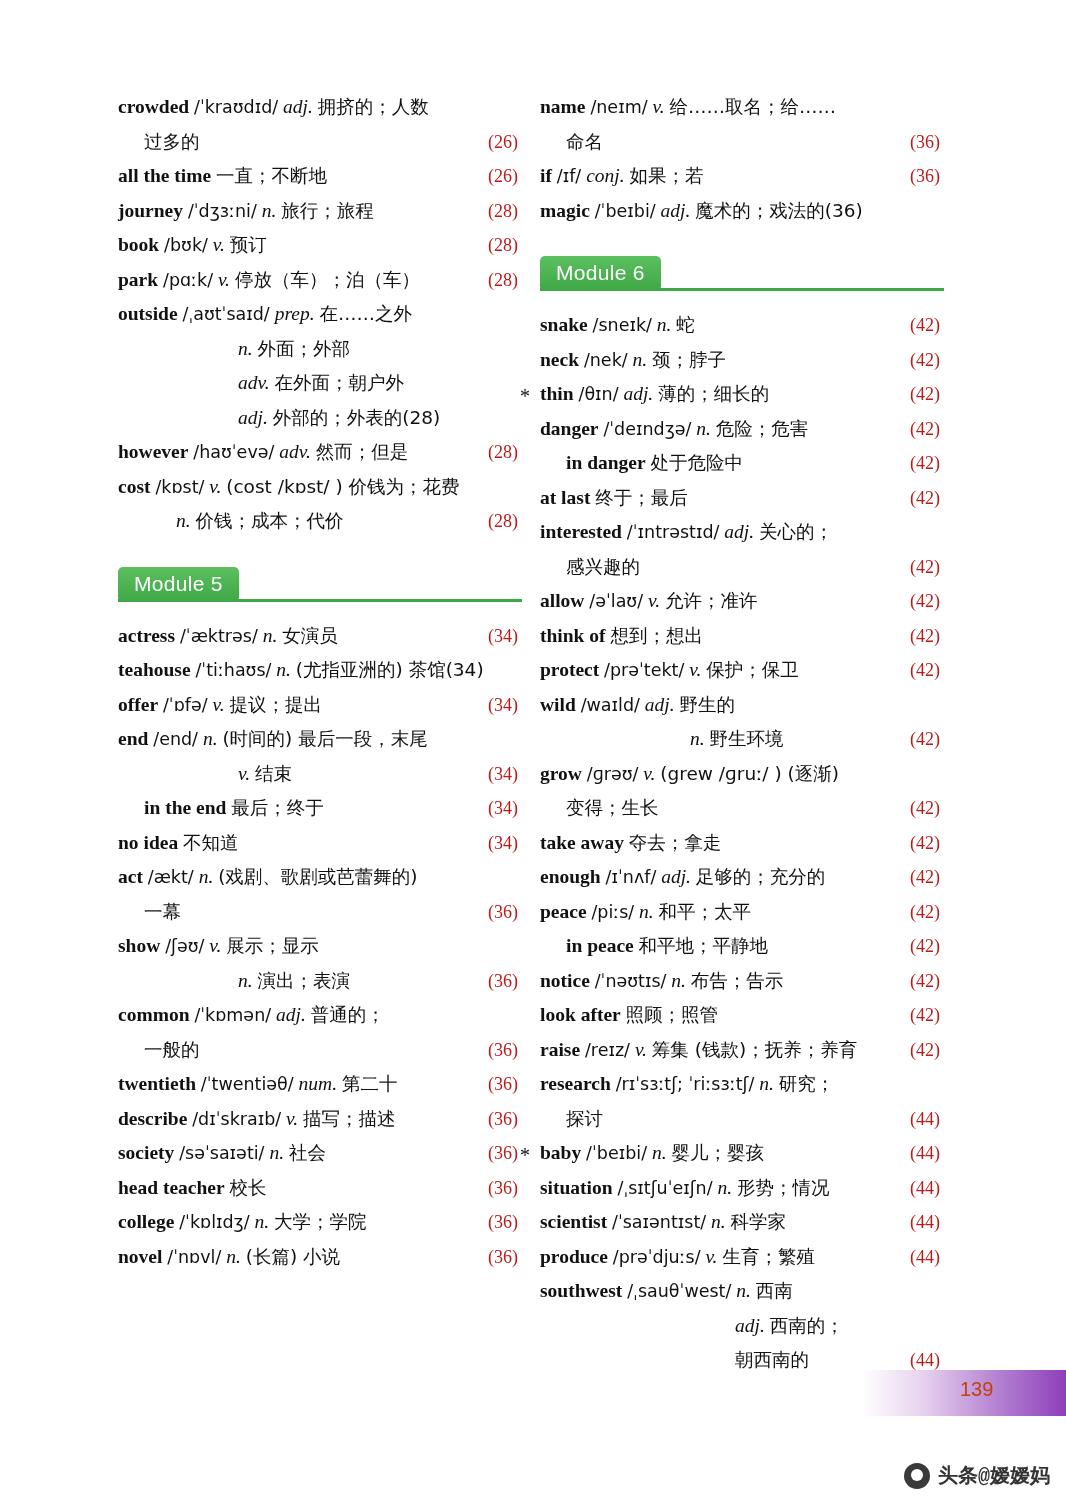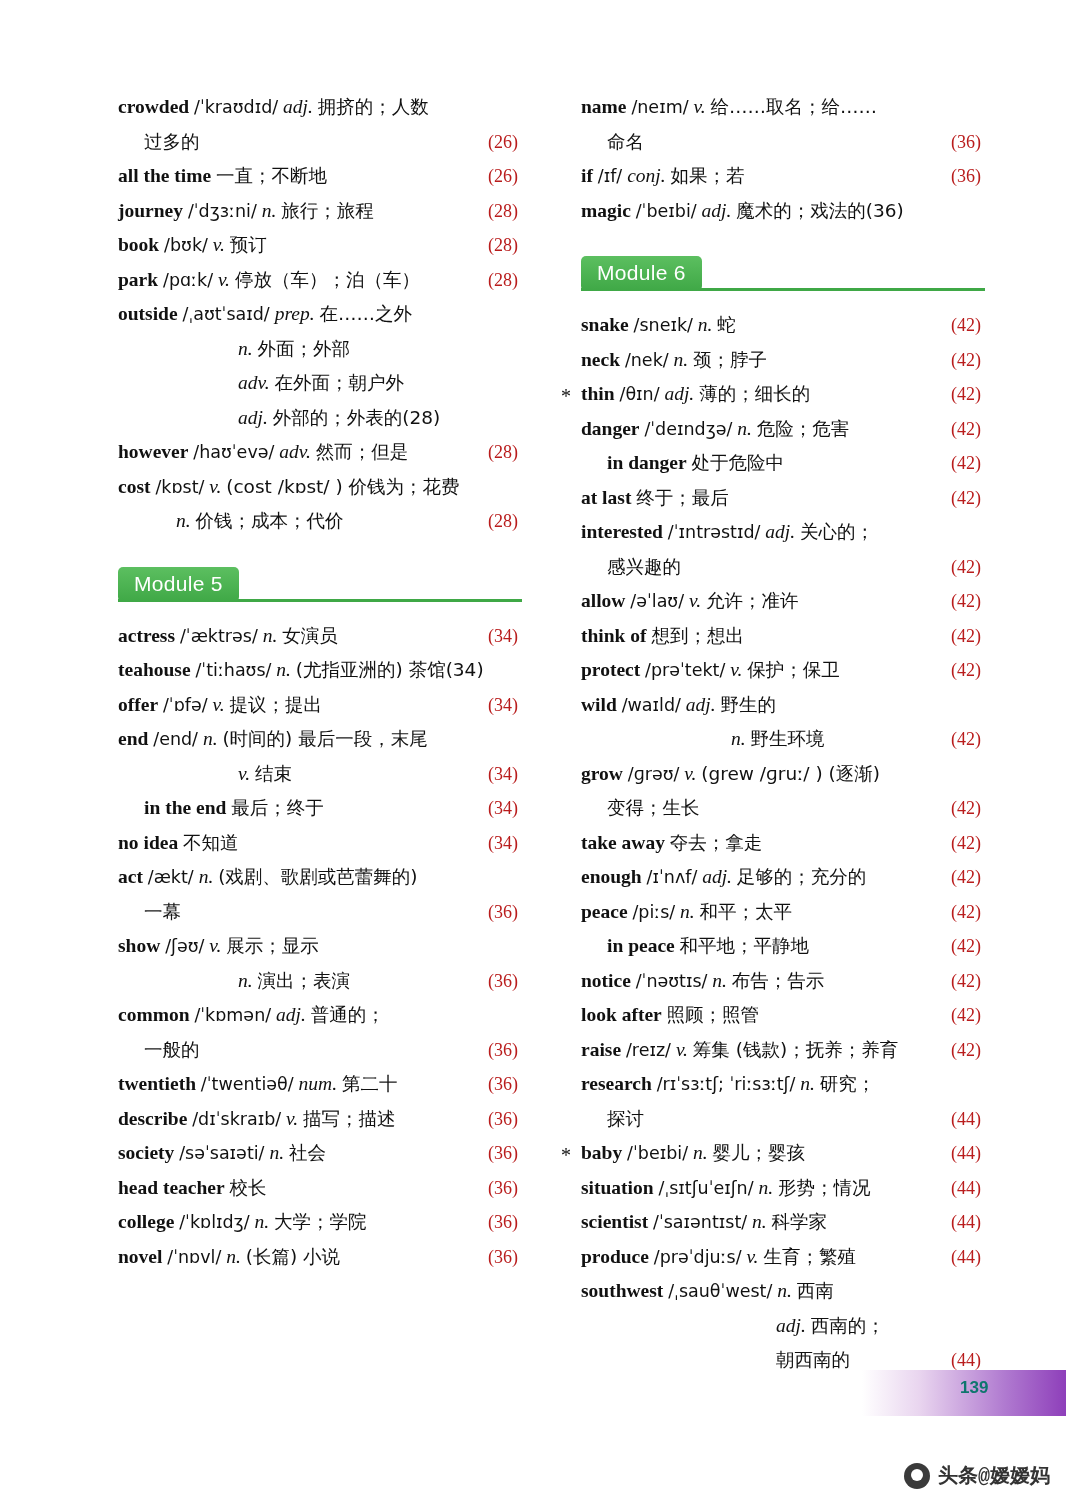--- a/index.html
+++ b/index.html
@@ -19,21 +19,21 @@
     left: 0; top: 0;
     width: 1066px;
     height: 1509px;
   }
   .col {
     position: absolute;
     top: 90px;
     width: 400px;
   }
   .col-left { left: 118px; }
-  .col-right { left: 581px; }
+  .col-right { left: 540px; }
 
   .entry {
     position: relative;
     font-size: 19.5px;
     line-height: 34.5px;
     color: #111;
     min-height: 34.5px;
   }
   .entry .txt {
     display: inline;
@@ -111,23 +111,23 @@
     top: 1370px;
     width: 204px;
     height: 46px;
     background: linear-gradient(90deg, #ffffff 0%, #e9d5ef 28%, #b07ad0 70%, #8e3fba 100%);
   }
   .pagenum {
     position: absolute;
     left: 960px;
     top: 1378px;
     font-family: "Liberation Sans", sans-serif;
-    font-weight: bold;
-    font-size: 17px;
-    color: #0f766e;
+    font-weight: normal;
+    font-size: 20px;
+    color: #c2410c;
   }
   .watermark {
     position: absolute;
     right: 16px;
     bottom: 20px;
     display: flex;
     align-items: center;
     gap: 8px;
     color: #333;
     font-family: Liberation Mono, monospace;

